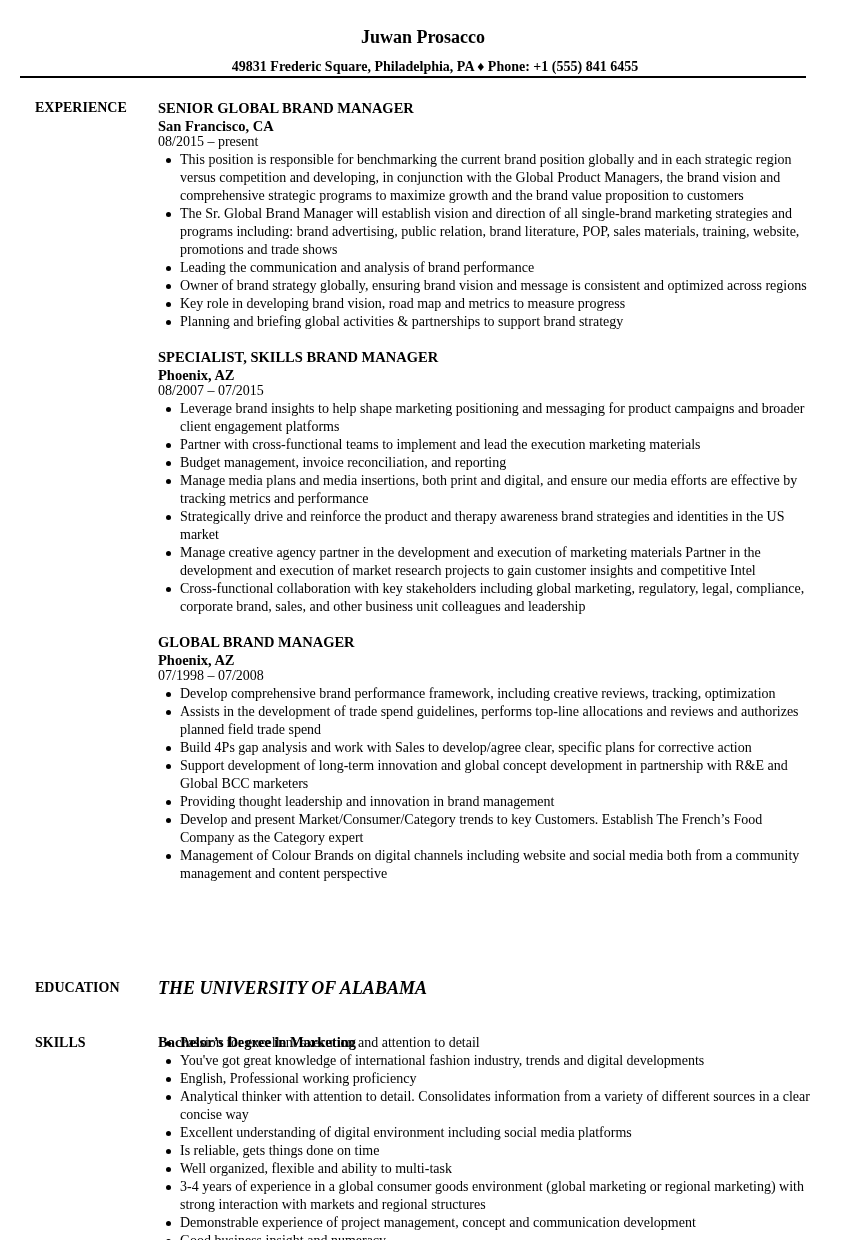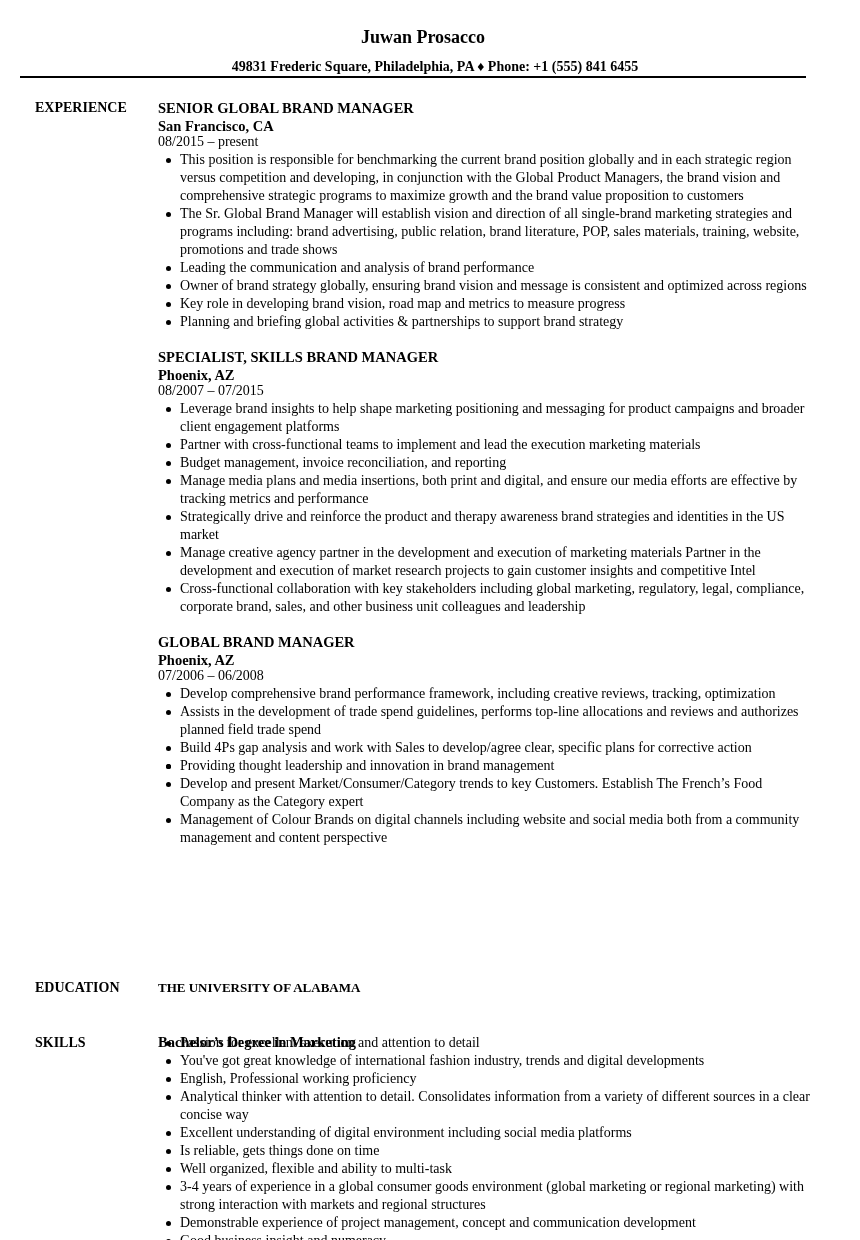--- a/index.html
+++ b/index.html
@@ -32,21 +32,21 @@
   .job-dates { font-size: 14px; line-height: 14px; margin-bottom: 2px; }
 
   ul { list-style: none; margin: 0; padding: 0; }
   li {
     position: relative; padding-left: 22px; font-size: 14px; line-height: 18px;
   }
   li .bullet {
     position: absolute; left: 8px; top: 7px; width: 5px; height: 5px;
     background: #000; border-radius: 50%;
   }
-  .edu-school { font-weight: bold; font-size: 13px; line-height: 18px; }
+  .edu-school { font-weight: bold; font-size: 18px; line-height: 18px; font-style: italic; }
   .edu-degree { font-weight: bold; font-size: 14.5px; line-height: 18px; margin-top: 36px; }
 </style>
 </head>
 <body>
 
 <div class="header">
   <div class="name">Juwan Prosacco</div>
   <div class="contact">49831 Frederic Square, Philadelphia, PA ♦ Phone: +1 (555) 841 6455</div>
   <div class="rule"></div>
 </div>
@@ -77,26 +77,26 @@
           <li><span class="bullet"></span><span>Budget management, invoice reconciliation, and reporting</span></li>
           <li><span class="bullet"></span><span>Manage media plans and media insertions, both print and digital, and ensure our media efforts are effective by tracking metrics and performance</span></li>
           <li><span class="bullet"></span><span>Strategically drive and reinforce the product and therapy awareness brand strategies and identities in the US market</span></li>
           <li><span class="bullet"></span><span>Manage creative agency partner in the development and execution of marketing materials Partner in the development and execution of market research projects to gain customer insights and competitive Intel</span></li>
           <li><span class="bullet"></span><span>Cross-functional collaboration with key stakeholders including global marketing, regulatory, legal, compliance, corporate brand, sales, and other business unit colleagues and leadership</span></li>
         </ul>
     </div>
     <div class="job">
       <div class="job-title">GLOBAL BRAND MANAGER</div>
       <div class="job-loc">Phoenix, AZ</div>
-      <div class="job-dates">07/2006 – 06/2008</div>
+      <div class="job-dates">07/1998 – 07/2008</div>
       <ul>
           <li><span class="bullet"></span><span>Develop comprehensive brand performance framework, including creative reviews, tracking, optimization</span></li>
           <li><span class="bullet"></span><span>Assists in the development of trade spend guidelines, performs top-line allocations and reviews and authorizes planned field trade spend</span></li>
           <li><span class="bullet"></span><span>Build 4Ps gap analysis and work with Sales to develop/agree clear, specific plans for corrective action</span></li>
-          <li><span class="bullet"></span></li>
+          <li><span class="bullet"></span><span>Support development of long-term innovation and global concept development in partnership with R&amp;E and Global BCC marketers</span></li>
           <li><span class="bullet"></span><span>Providing thought leadership and innovation in brand management</span></li>
           <li><span class="bullet"></span><span>Develop and present Market/Consumer/Category trends to key Customers. Establish The French’s Food Company as the Category expert</span></li>
           <li><span class="bullet"></span><span>Management of Colour Brands on digital channels including website and social media both from a community management and content perspective</span></li>
         </ul>
     </div>
   </div>
 </div>
 
 <div class="section" style="top:979px;">
   <div class="section-label">EDUCATION</div>

